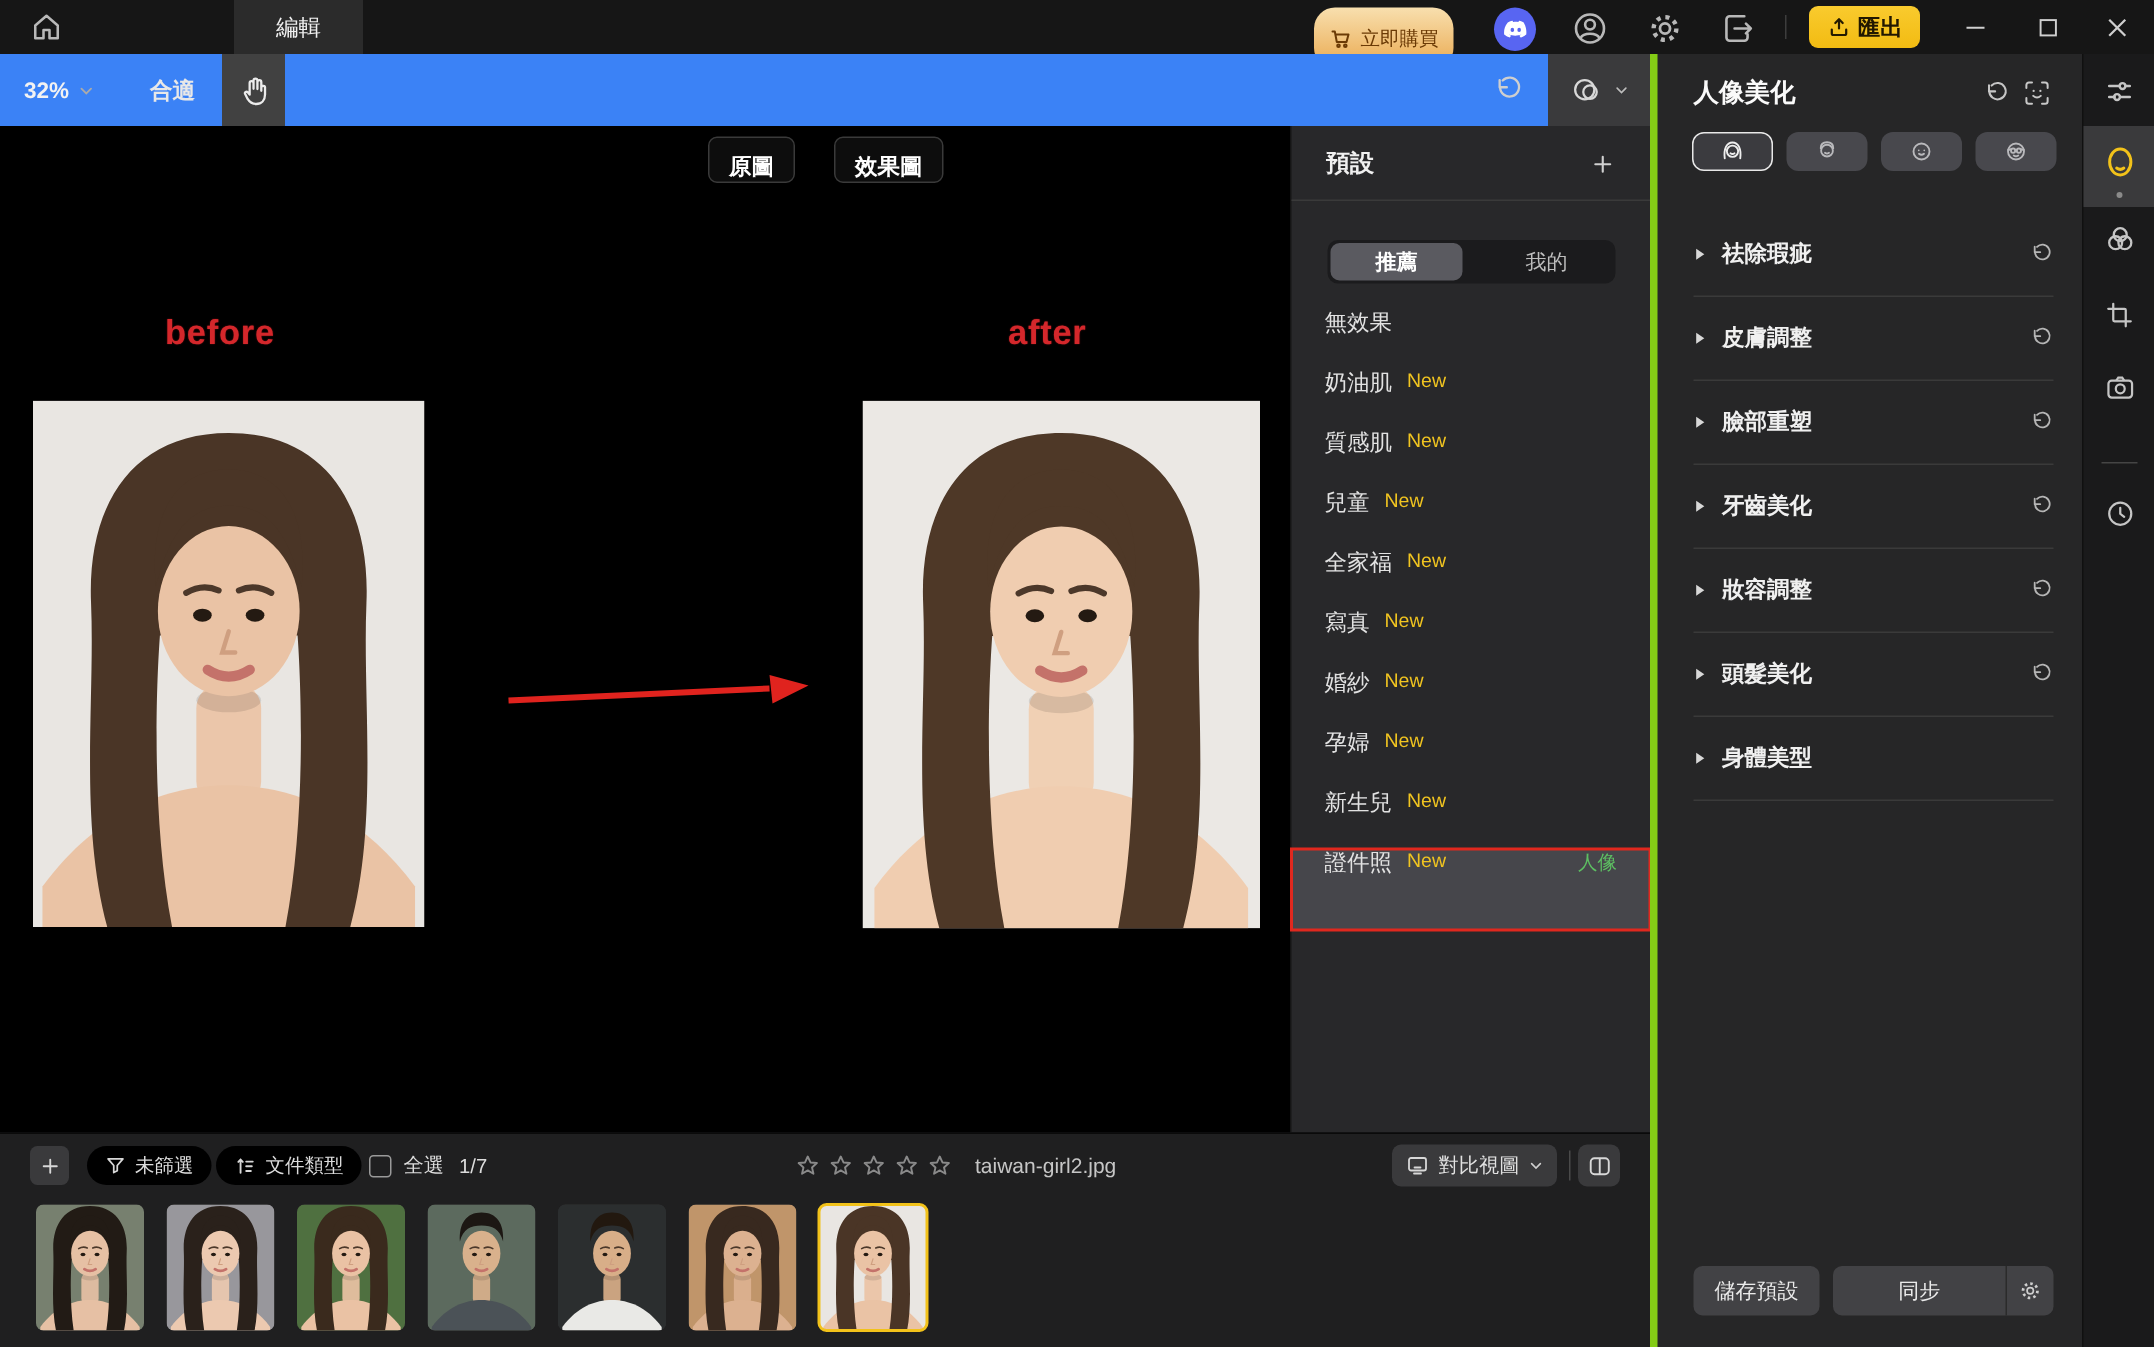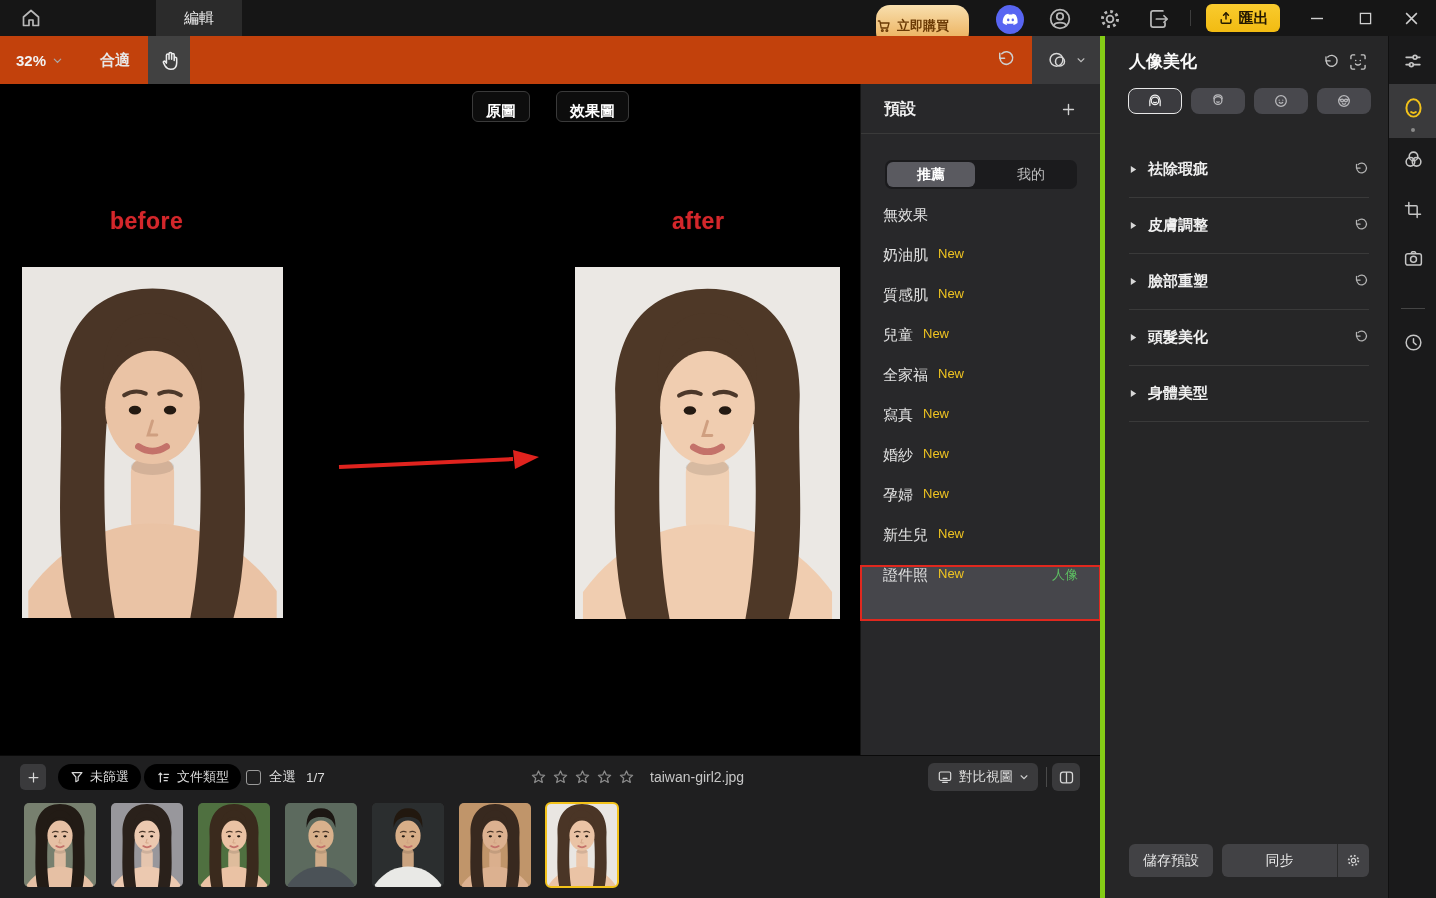--- a/index.html
+++ b/index.html
@@ -8,30 +8,30 @@
   #app { position:relative; width:1436px; height:898px; background:#000; }
   .abs { position:absolute; }
   svg { display:block; }
 
   
   #titlebar { position:absolute; left:0; top:0; width:1436px; height:36px; background:#161616; }
   .tb-home { position:absolute; left:16px; top:4px; width:30px; height:28px; display:flex; align-items:center; justify-content:center; border-radius:5px; }
   .tb-tab { position:absolute; top:0; height:36px; display:flex; align-items:center; justify-content:center; font-size:15px; color:#9a9a9a; }
   .tb-tab.active { background:#2b2b2b; color:#f0f0f0; }
   .buy-pill { position:absolute; left:876px; top:5px; width:93px; height:41px; border-radius:14px;
-    background:linear-gradient(180deg,#f8dfae,#eaa94f); display:flex; align-items:center; justify-content:flex-start; gap:5px;
-    color:#6b3a05; font-size:13px; font-weight:bold; }
+    background:linear-gradient(180deg,#f8dfae,#eaa94f); display:flex; align-items:center; justify-content:center; gap:5px;
+    color:#6b3a05; font-size:13px; font-weight:normal; }
   .tb-icon { position:absolute; top:5px; width:28px; height:28px; display:flex; align-items:center; justify-content:center; }
   .export-btn { position:absolute; left:1206px; top:4px; width:74px; height:28px; border-radius:6px;
     background:linear-gradient(180deg,#f9cb2e,#f2bb12); display:flex; align-items:center; justify-content:center; gap:5px;
     color:#211700; font-size:15px; font-weight:bold; }
   .win-btn { position:absolute; top:4px; width:30px; height:28px; display:flex; align-items:center; justify-content:center; }
 
   
-  #toolbar { position:absolute; left:0; top:36px; width:1100px; height:48px; background:#c2410c; }
+  #toolbar { position:absolute; left:0; top:36px; width:1100px; height:48px; background:#3b82f6; }
   .zoom-ctl { position:absolute; left:16px; top:0; height:48px; display:flex; align-items:center; gap:6px;
     color:#f2f2f2; font-size:15px; font-weight:bold; }
   .fit-btn { position:absolute; left:100px; top:0; height:48px; display:flex; align-items:center; color:#e8e8e8; font-size:15px; font-weight:bold; }
   .hand-btn { position:absolute; left:148px; top:0; width:42px; height:48px; background:#414141; display:flex; align-items:center; justify-content:center; }
   .undo-btn { position:absolute; left:988px; top:0; width:34px; height:48px; display:flex; align-items:center; justify-content:center; }
   .cmp-btn { position:absolute; left:1032px; top:0; width:68px; height:48px; background:#3a3a3c; display:flex; align-items:center; justify-content:center; gap:6px; }
 
   
   #canvas { position:absolute; left:0; top:84px; width:860px; height:671px; background:#000; }
   .view-toggle { position:absolute; top:7px; height:31px; padding:0 13px; background:#0d0d0d; border:1px solid #3a3a3a;
@@ -421,20 +421,48 @@
               <path d="M6.6 10 a6.9 6.9 0 1 0 1.9-4.9"></path>
             </svg>
           </span>
       </div>
       <div class="section">
         <span class="tri">
             <svg width="9" height="9" viewBox="0 0 10 10">
               <path d="M2 1 L8 5 L2 9 Z" fill="#d8d8d8"></path>
             </svg>
           </span>
+        <span class="s-lbl">牙齒美化</span>
+        <span class="s-reset">
+            <svg width="17" height="17" viewBox="0 0 24 24" fill="none" stroke="#b5b5b5" stroke-width="1.7" stroke-linecap="round" stroke-linejoin="round">
+              <path d="M6.3 4.8 V10 h5.2"></path>
+              <path d="M6.6 10 a6.9 6.9 0 1 0 1.9-4.9"></path>
+            </svg>
+          </span>
+      </div>
+      <div class="section">
+        <span class="tri">
+            <svg width="9" height="9" viewBox="0 0 10 10">
+              <path d="M2 1 L8 5 L2 9 Z" fill="#d8d8d8"></path>
+            </svg>
+          </span>
+        <span class="s-lbl">妝容調整</span>
+        <span class="s-reset">
+            <svg width="17" height="17" viewBox="0 0 24 24" fill="none" stroke="#b5b5b5" stroke-width="1.7" stroke-linecap="round" stroke-linejoin="round">
+              <path d="M6.3 4.8 V10 h5.2"></path>
+              <path d="M6.6 10 a6.9 6.9 0 1 0 1.9-4.9"></path>
+            </svg>
+          </span>
+      </div>
+      <div class="section">
+        <span class="tri">
+            <svg width="9" height="9" viewBox="0 0 10 10">
+              <path d="M2 1 L8 5 L2 9 Z" fill="#d8d8d8"></path>
+            </svg>
+          </span>
         <span class="s-lbl">頭髮美化</span>
         <span class="s-reset">
             <svg width="17" height="17" viewBox="0 0 24 24" fill="none" stroke="#b5b5b5" stroke-width="1.7" stroke-linecap="round" stroke-linejoin="round">
               <path d="M6.3 4.8 V10 h5.2"></path>
               <path d="M6.6 10 a6.9 6.9 0 1 0 1.9-4.9"></path>
             </svg>
           </span>
       </div>
       <div class="section">
         <span class="tri">

